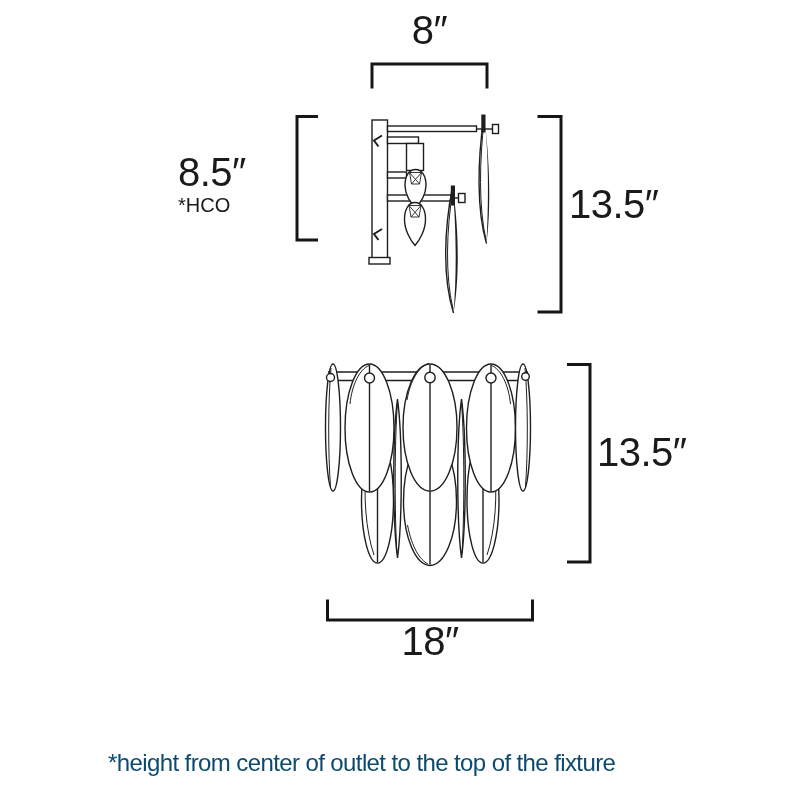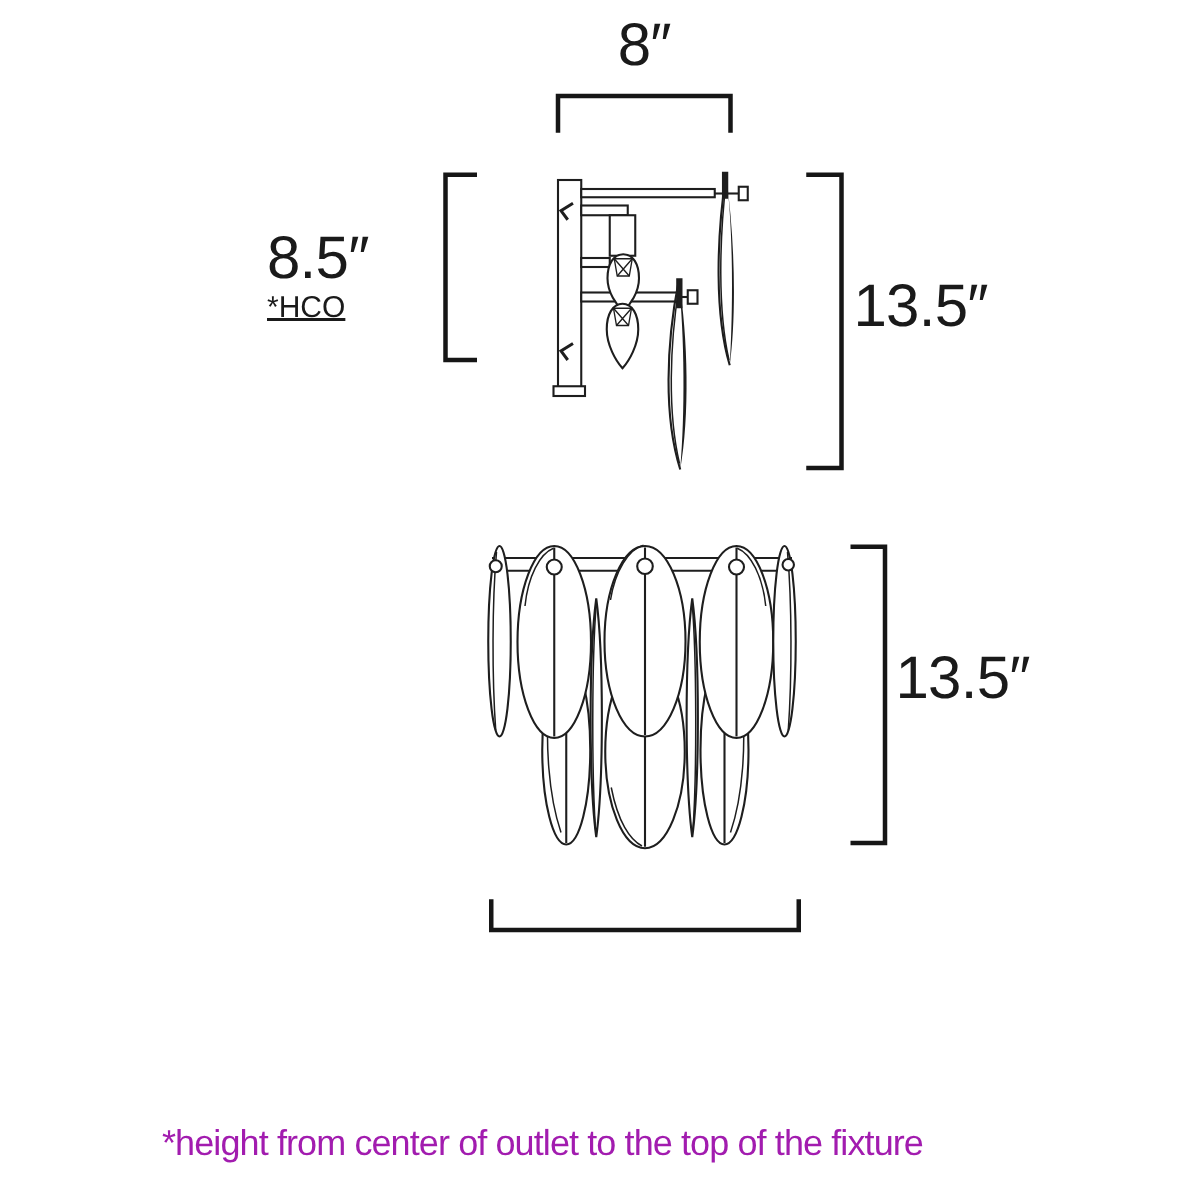--- a/index.html
+++ b/index.html
@@ -9,27 +9,27 @@
     color:#1a1a1a;position:relative;overflow:hidden;
   }
   .stage{position:absolute;inset:0;width:800px;height:800px;}
   .stage svg{position:absolute;left:0;top:0;}
   .dim{
     position:absolute;font-size:40px;line-height:1.05;color:#1a1a1a;
     white-space:nowrap;letter-spacing:-0.5px;
   }
   .dim-top-width{left:372px;top:9px;width:115px;text-align:center;}
   .hco-block{left:178px;top:151px;width:114px;}
-  .hco-note{font-size:20px;line-height:1.1;margin-top:1px;letter-spacing:0;text-decoration:underline;}
+  .hco-note{font-size:20px;line-height:1.1;margin-top:1px;letter-spacing:0;}
   .dim-side-height{left:569px;top:183px;}
   .dim-front-height{left:597px;top:431px;}
   .dim-front-width{left:372px;top:620px;width:116px;text-align:center;}
   .footnote{
     position:absolute;left:108px;top:749px;font-size:24px;
-    letter-spacing:-0.6px;color:#a21caf;white-space:nowrap;
+    letter-spacing:-0.6px;color:#0c4a6e;white-space:nowrap;
   }
 </style>
 </head>
 <body>
 
 <div class="stage">
 
   <svg width="800" height="800" viewBox="0 0 800 800">
 
     <g stroke="#1e1e1e" fill="none" stroke-width="1.4">
@@ -163,15 +163,16 @@
 
   <div class="dim hco-block">
     <div>8.5″</div>
     <div class="hco-note">*HCO</div>
   </div>
 
   <div class="dim dim-side-height">13.5″</div>
 
   <div class="dim dim-front-height">13.5″</div>
 
+  <div class="dim dim-front-width">18″</div>
 
   <div class="footnote">*height from center of outlet to the top of the fixture</div>
 </div>
 
 </body></html>

